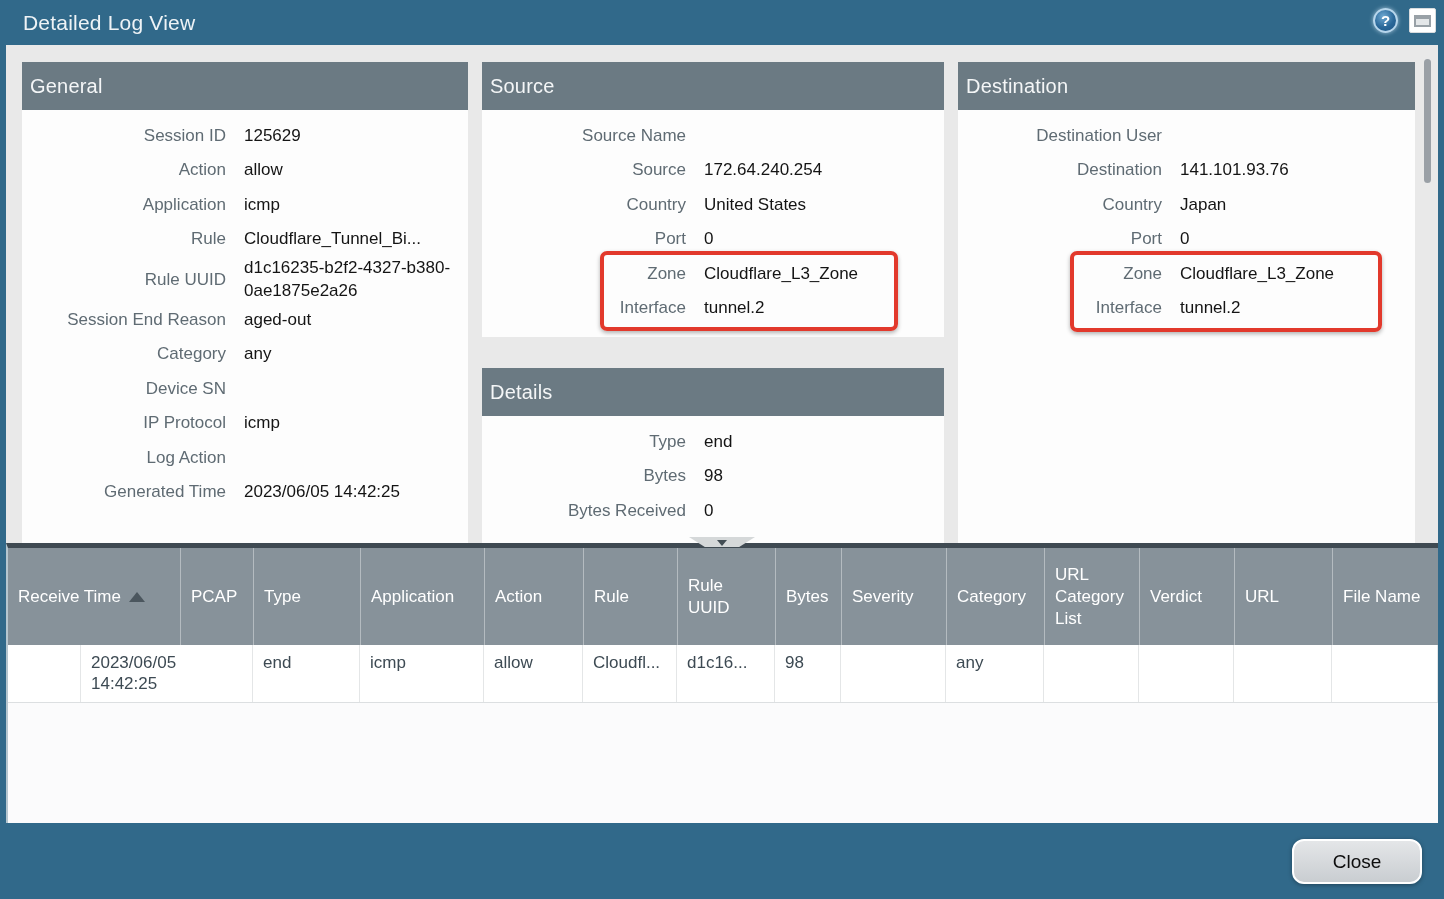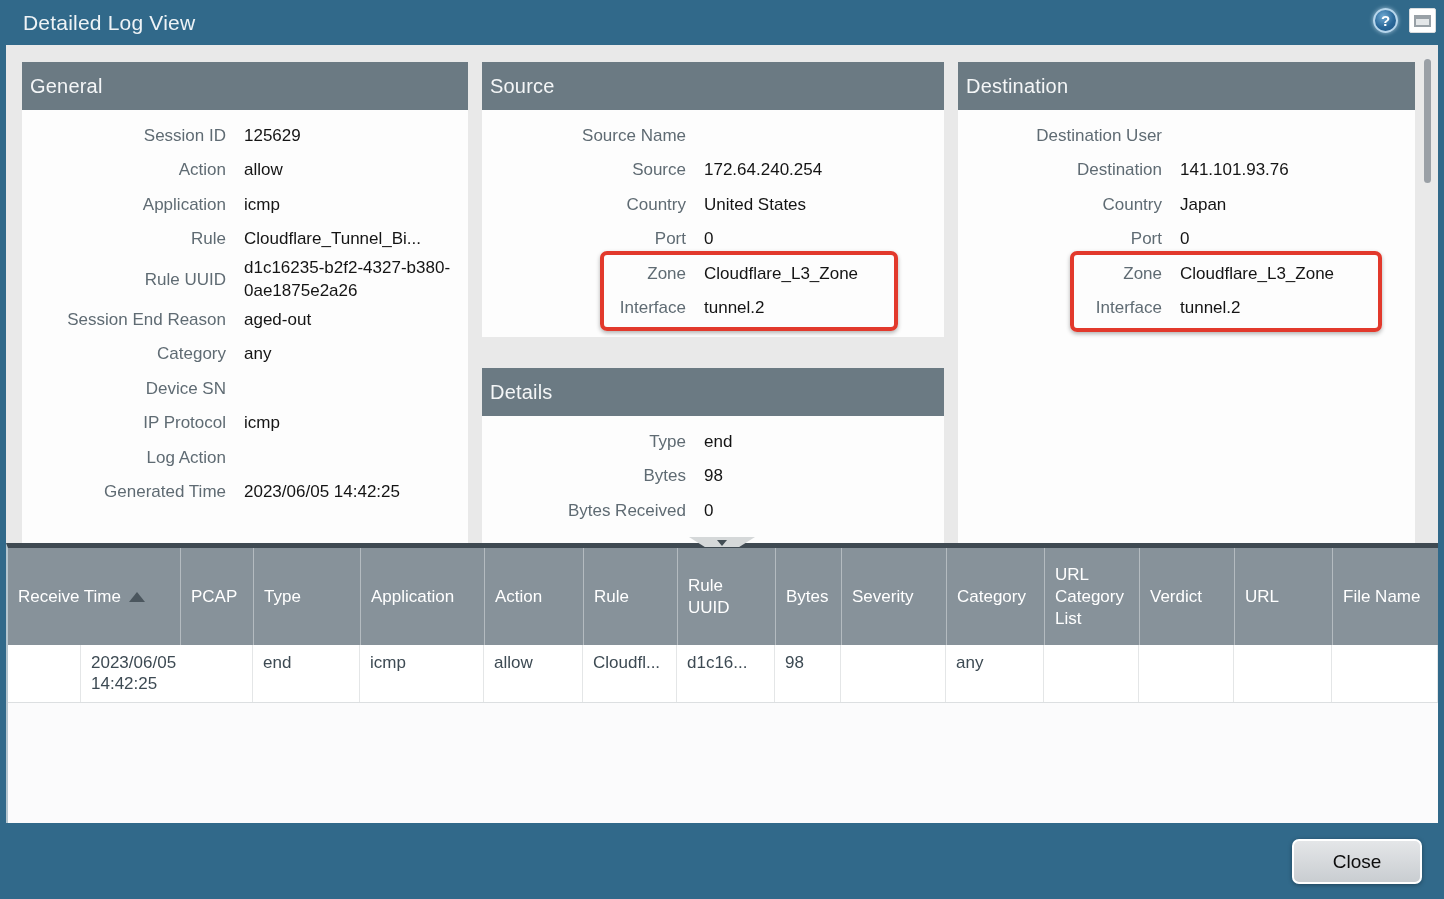--- a/index.html
+++ b/index.html
@@ -66,21 +66,21 @@
   .th:first-child{border-left:none;}
   .sort-icon{width:0;height:0;border-left:8px solid transparent;border-right:8px solid transparent;
     border-bottom:10px solid #4b565e;margin-left:8px;flex:none;}
   .trow{display:flex;height:58px;background:#fff;border-bottom:1px solid #dcdfe1;cursor:pointer;}
   .td{color:#3d4a53;font-size:17px;line-height:21px;padding:7px 10px 0 10px;
     border-right:1px solid #e4e6e7;overflow:hidden;}
 
   
   .footer{position:absolute;left:0;top:823px;width:1444px;height:76px;background:var(--teal);}
   .close-button{position:absolute;right:22px;top:16px;width:130px;height:45px;
-    background:linear-gradient(#e4e6e8,#c9cdd1);border:2px solid #ffffff;border-radius:7px;
+    background:linear-gradient(#e4e6e8,#c9cdd1);border:2px solid #ffffff;border-radius:12px;
     font-family:"Liberation Sans",sans-serif;font-size:19px;color:#0d0d0d;
     box-shadow:0 1px 4px rgba(0,0,0,.35);cursor:pointer;}
 </style>
 </head>
 <body>
 
 <div class="titlebar">
   <span class="title">Detailed Log View</span>
   <div class="titlebar-icons">
     <div class="help-icon">?</div>

